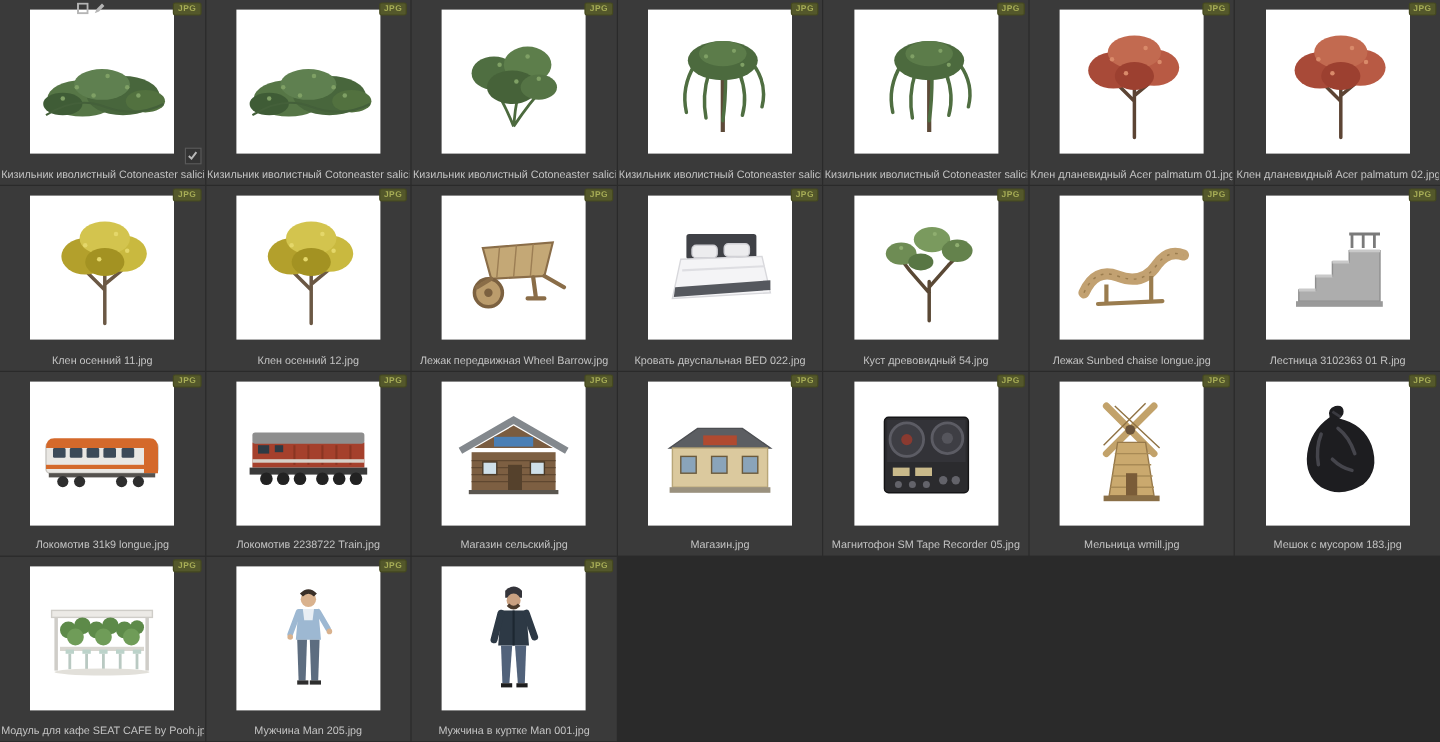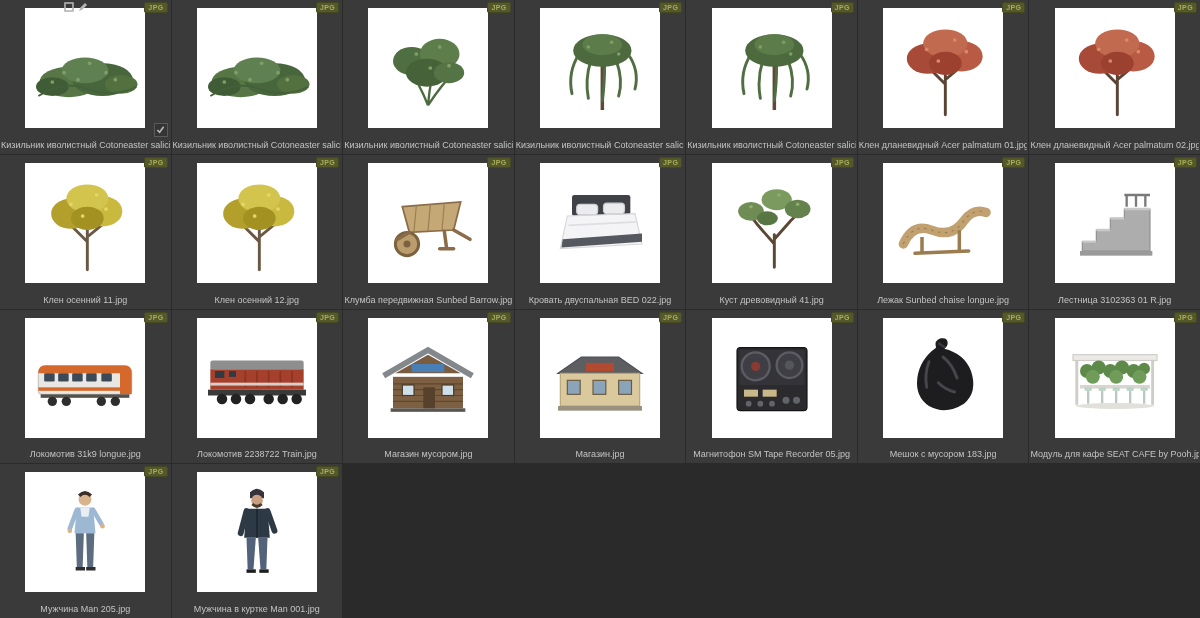--- a/index.html
+++ b/index.html
@@ -229,21 +229,21 @@
       <div class="thumb">
         <svg viewBox="0 0 96 96">
           <path d="M26 34 L76 30 L70 54 L32 56 Z" fill="#c4a876" stroke="#8a6d48" stroke-width="1.5"></path>
           <path d="M38 33 L36 55 M50 32 L48 55 M62 31 L60 54" stroke="#9c7e54" stroke-width="1"></path>
           <circle cx="30" cy="66" r="10" fill="#bb9c6c" stroke="#7c6140" stroke-width="2.5"></circle>
           <circle cx="30" cy="66" r="3" fill="#7c6140"></circle>
           <path d="M70 54 L84 62 M32 56 L22 62" stroke="#8a6d48" stroke-width="3" stroke-linecap="round"></path>
           <path d="M62 55 L64 70 M58 70 L70 70" stroke="#8a6d48" stroke-width="3" stroke-linecap="round"></path>
         </svg>
       </div>
-      <div class="name">Клумба передвижная Sunbed Barrow.jpg</div>
+      <div class="name">Лежак передвижная Wheel Barrow.jpg</div>
     </div>
     <div class="cell">
       <span class="badge">JPG</span>
       <div class="thumb">
         <svg viewBox="0 0 96 96">
           <rect x="24" y="24" width="50" height="18" rx="2" fill="#3f4146"></rect>
           <rect x="28" y="32" width="18" height="9" rx="3" fill="#ececee" stroke="#cfcfd4"></rect>
           <rect x="51" y="31" width="18" height="9" rx="3" fill="#ececee" stroke="#cfcfd4"></rect>
           <path d="M20 42 L78 40 L84 66 L14 70 Z" fill="#f4f4f6" stroke="#d8d8dc"></path>
           <path d="M21 50 L80 47" stroke="#dedee2" stroke-width="1.5" fill="none"></path>
@@ -261,21 +261,21 @@
           <ellipse cx="52" cy="28" rx="13" ry="9" fill="#7a9a5e"></ellipse>
           <ellipse cx="70" cy="36" rx="11" ry="8" fill="#64824c"></ellipse>
           <ellipse cx="44" cy="44" rx="9" ry="6" fill="#587644"></ellipse>
           <g fill="#8fae70">
             <circle cx="30" cy="34" r="1.5"></circle>
             <circle cx="54" cy="24" r="1.5"></circle>
             <circle cx="70" cy="32" r="1.5"></circle>
           </g>
         </svg>
       </div>
-      <div class="name">Куст древовидный 41.jpg</div>
+      <div class="name">Куст древовидный 54.jpg</div>
     </div>
     <div class="cell">
       <span class="badge">JPG</span>
       <div class="thumb">
         <svg viewBox="0 0 96 96">
           <path d="M14 66 Q22 48 38 54 Q56 61 66 46 Q74 35 85 39" stroke="#c2a171" stroke-width="8" fill="none" stroke-linecap="round"></path>
           <path d="M14 66 Q22 48 38 54 Q56 61 66 46 Q74 35 85 39" stroke="#9a7c4e" stroke-width="1" fill="none" stroke-dasharray="2 4"></path>
           <path d="M30 60 L30 74 M62 54 L62 72" stroke="#9a7c4e" stroke-width="3"></path>
           <path d="M24 74 L70 72" stroke="#9a7c4e" stroke-width="3" stroke-linecap="round"></path>
         </svg>
@@ -351,21 +351,21 @@
           <rect x="34" y="36" width="28" height="7" fill="#4a7fb5"></rect>
           <path d="M10 46 L48 24 L86 46" fill="none" stroke="#83888d" stroke-width="5"></path>
           <rect x="18" y="47" width="60" height="27" fill="#7d5f42"></rect>
           <path d="M18 53 L78 53 M18 58 L78 58 M18 63 L78 63 M18 68 L78 68" stroke="#5f4730" stroke-width="1"></path>
           <rect x="26" y="54" width="10" height="9" fill="#cfe0ea" stroke="#4a3a28"></rect>
           <rect x="60" y="54" width="10" height="9" fill="#cfe0ea" stroke="#4a3a28"></rect>
           <rect x="44" y="56" width="10" height="18" fill="#55412c"></rect>
           <rect x="16" y="74" width="64" height="3" fill="#5a564f"></rect>
         </svg>
       </div>
-      <div class="name">Магазин мусором.jpg</div>
+      <div class="name">Магазин сельский.jpg</div>
     </div>
     <div class="cell">
       <span class="badge">JPG</span>
       <div class="thumb">
         <svg viewBox="0 0 96 96">
           <path d="M12 44 L32 30 L64 30 L84 44 Z" fill="#5c5e62" stroke="#4c4e52"></path>
           <rect x="14" y="44" width="68" height="28" fill="#dbc99e" stroke="#b8a678"></rect>
           <rect x="36" y="35" width="24" height="7" fill="#b04a30"></rect>
           <g fill="#8aa4ba" stroke="#6b5a3c">
             <rect x="20" y="50" width="11" height="12"></rect>
@@ -397,20 +397,39 @@
             <circle cx="48" cy="70" r="2.5"></circle>
           </g>
         </svg>
       </div>
       <div class="name">Магнитофон SM Tape Recorder 05.jpg</div>
     </div>
     <div class="cell">
       <span class="badge">JPG</span>
       <div class="thumb">
         <svg viewBox="0 0 96 96">
+          <g stroke="#c2a26a" stroke-width="5" stroke-linecap="round">
+            <path d="M30 14 L64 48 M64 14 L30 48"></path>
+          </g>
+          <g stroke="#8f7243" stroke-width="1">
+            <path d="M36 14 L68 44 M58 12 L28 42"></path>
+          </g>
+          <circle cx="47" cy="31" r="3.5" fill="#6b543a"></circle>
+          <path d="M38 40 L58 40 L64 78 L32 78 Z" fill="#caa96e" stroke="#97794a"></path>
+          <path d="M36 48 L61 48 M35 56 L62 56 M34 64 L63 64 M33 72 L64 72" stroke="#a88a55" stroke-width="1"></path>
+          <rect x="44" y="62" width="8" height="16" fill="#7a5c38"></rect>
+          <rect x="28" y="78" width="40" height="4" fill="#8a6f47"></rect>
+        </svg>
+      </div>
+      <div class="name">Мельница wmill.jpg</div>
+    </div>
+    <div class="cell">
+      <span class="badge">JPG</span>
+      <div class="thumb">
+        <svg viewBox="0 0 96 96">
           <path d="M42 22 Q40 16 46 14 Q52 13 52 18 Q52 21 49 23 Q66 27 72 42 Q78 60 66 70 Q50 80 36 72 Q24 64 26 48 Q28 32 42 22 Z" fill="#1d1d20"></path>
           <g stroke="#45454c" stroke-width="2.5" fill="none" stroke-linecap="round">
             <path d="M36 34 Q32 44 34 56"></path>
             <path d="M48 30 Q56 36 60 48"></path>
             <path d="M44 52 Q50 58 58 60"></path>
           </g>
           <path d="M44 18 L50 22" stroke="#3a3a40" stroke-width="2"></path>
         </svg>
       </div>
       <div class="name">Мешок с мусором 183.jpg</div>

